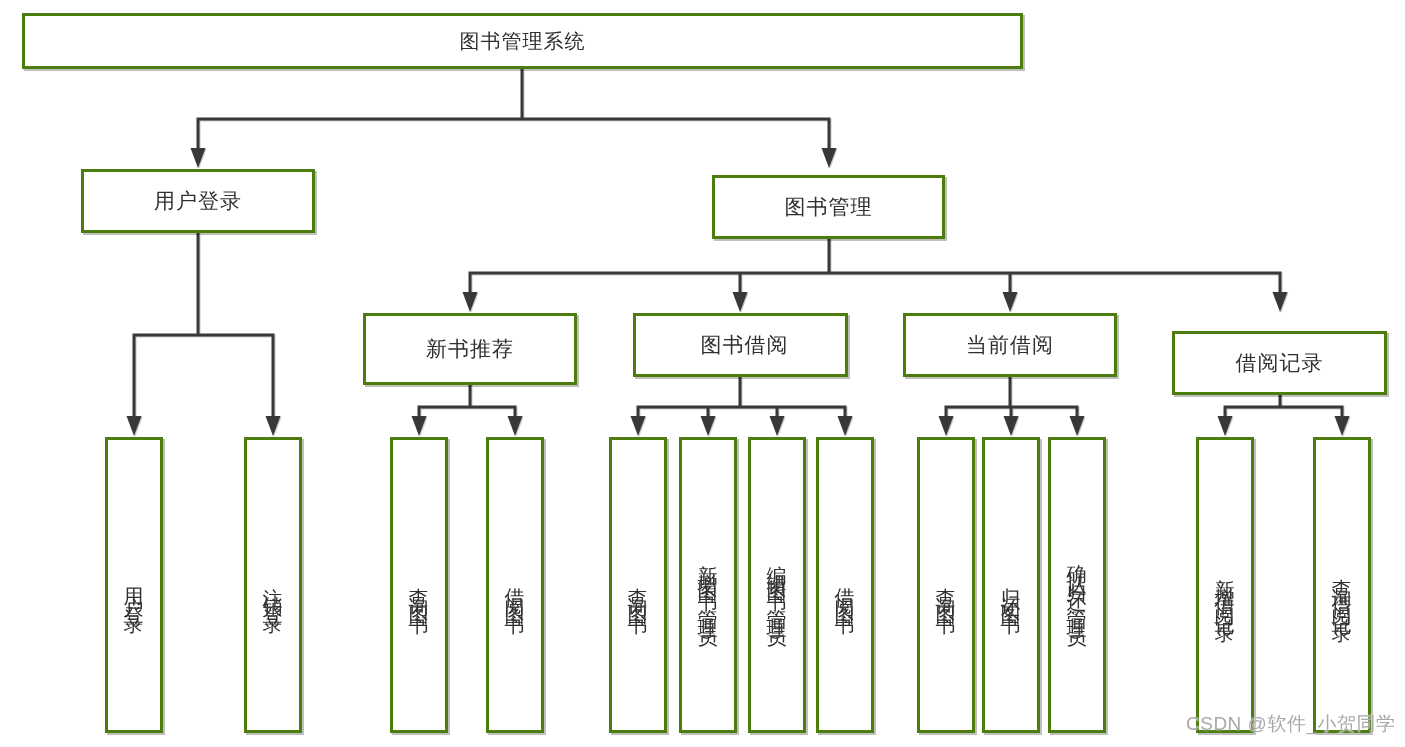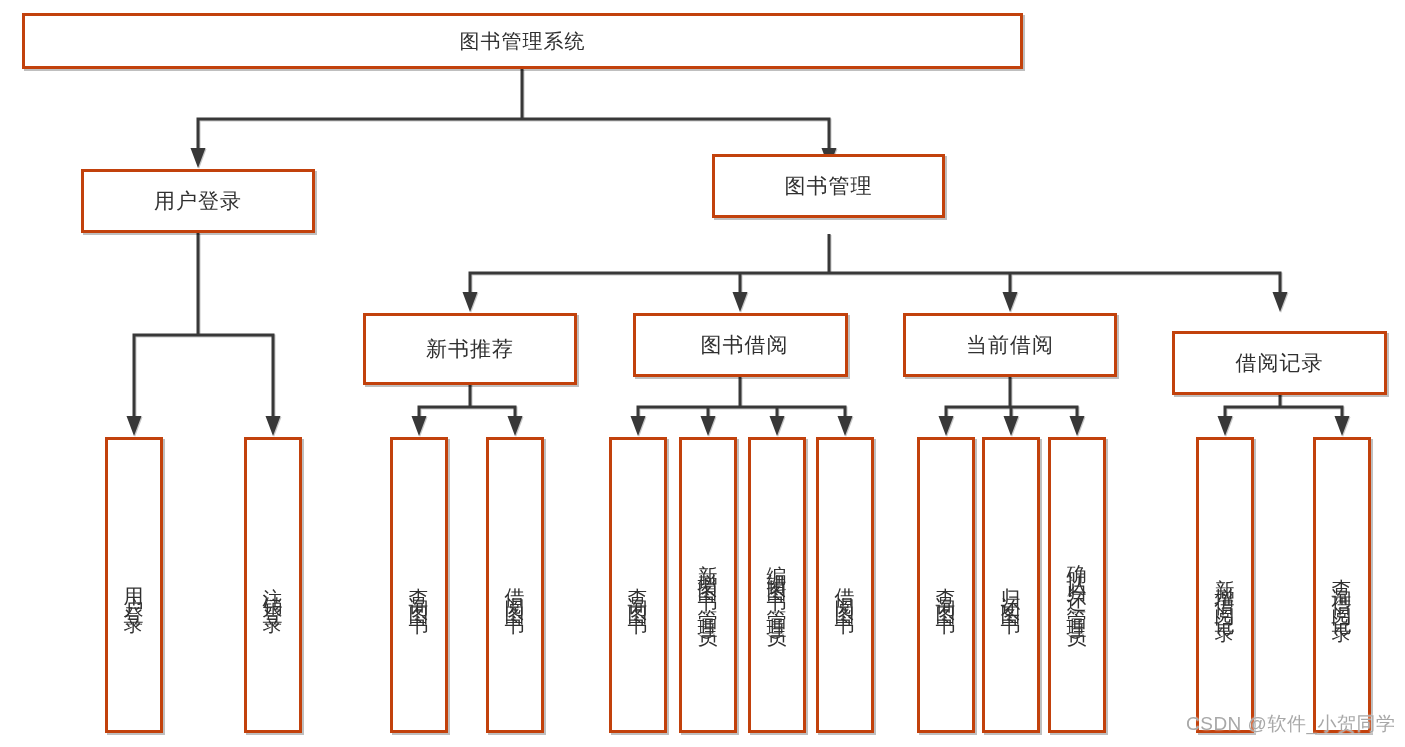--- a/index.html
+++ b/index.html
@@ -6,21 +6,21 @@
   .stage{
     position:relative;width:1405px;height:747px;background:#ffffff;
     font-family:"Liberation Sans",sans-serif;overflow:hidden;
   }
   .wires{
     position:absolute;left:0;top:0;width:1405px;height:747px;
     filter:drop-shadow(1.5px 1.5px 0px rgba(0,0,0,0.22));
   }
   .box{
     position:absolute;box-sizing:border-box;background:#ffffff;
-    border:3px solid #c2410c;box-shadow:2px 2px 0 rgba(0,0,0,0.25);
+    border:3px solid #4d7c0f;box-shadow:2px 2px 0 rgba(0,0,0,0.25);
     display:flex;align-items:center;justify-content:center;
     color:#303030;z-index:2;
   }
   .h{font-size:21px;letter-spacing:1px;white-space:nowrap;}
   .root-label{font-size:20px;}
   .v{
     writing-mode:vertical-lr;text-orientation:mixed;
     font-size:20px;line-height:1;letter-spacing:9px;padding-top:9px;
     white-space:nowrap;
   }
@@ -88,21 +88,21 @@
     </g>
   </svg>
 
   <div class="box" style="left:22px;top:13px;width:1001px;height:56px;">
     <span class="h root-label">图书管理系统</span>
   </div>
 
   <div class="box" style="left:81px;top:169px;width:234px;height:64px;">
     <span class="h">用户登录</span>
   </div>
-  <div class="box" style="left:712px;top:154px;width:233px;height:64px;">
+  <div class="box" style="left:712px;top:175px;width:233px;height:64px;">
     <span class="h">图书管理</span>
   </div>
 
   <div class="box" style="left:363px;top:313px;width:214px;height:72px;">
     <span class="h">新书推荐</span>
   </div>
   <div class="box" style="left:633px;top:313px;width:215px;height:64px;padding-left:8px;">
     <span class="h">图书借阅</span>
   </div>
   <div class="box" style="left:903px;top:313px;width:214px;height:64px;">

